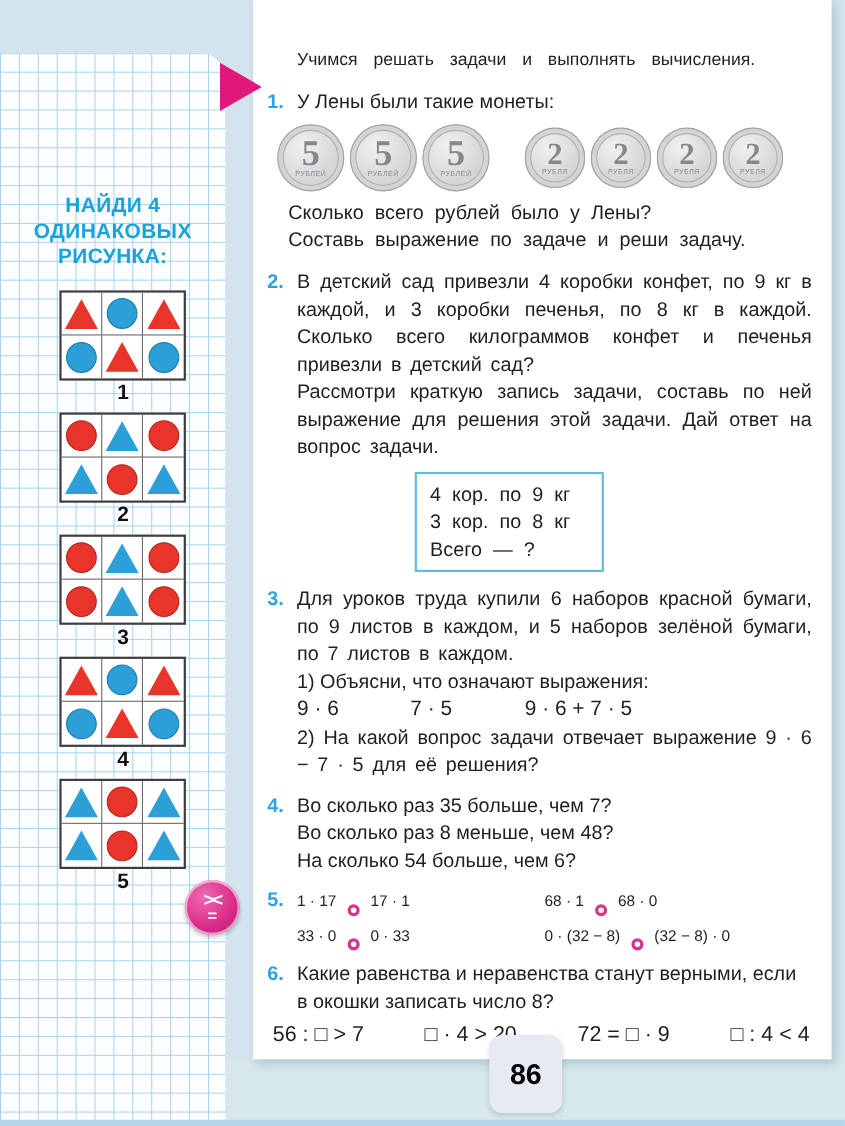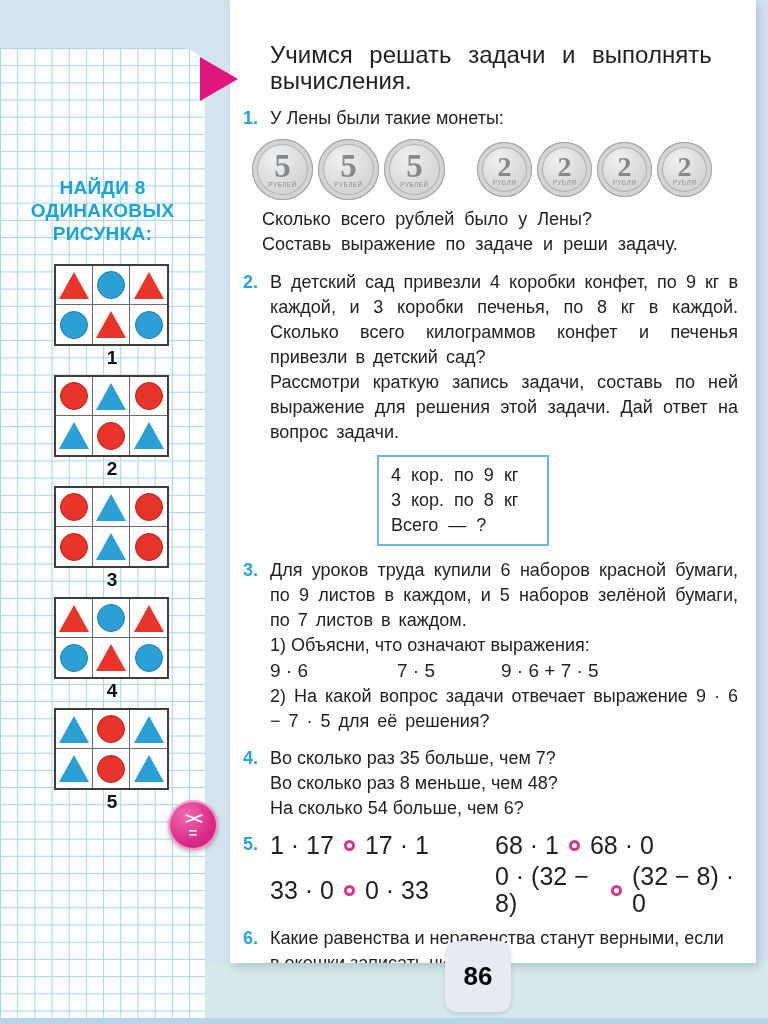--- a/index.html
+++ b/index.html
@@ -61,21 +61,21 @@
   }
   .compare-icon .top { font-size:17px; line-height:15px; letter-spacing:-2px; }
   .compare-icon .bot { font-size:15px; line-height:13px; }
 
   
   .main-panel {
     position:absolute; left:230px; top:0; width:526px; height:963px; z-index:2;
     background:#fff; box-shadow:3px 4px 8px rgba(110,135,160,.35);
     padding:42px 18px 0 10px; overflow:hidden;
   }
-  .intro { margin-left:30px; font-size:24px; line-height:26px; word-spacing:10px; }
+  .intro { margin-left:30px; font-size:16px; line-height:26px; word-spacing:10px; }
   .task { display:flex; }
   .tnum { flex:none; width:30px; color:#29a4de; font-weight:bold; font-size:18px;
     line-height:25px; padding-left:3px; }
   .tbody { flex:1; font-size:18px; line-height:25px; }
   .tbody p { text-align:justify; word-spacing:3px; }
   .m-t1 { margin-top:12px; }
   .qline { margin-left:22px; font-size:18px; line-height:25px; word-spacing:5px; }
 
   .coins-row { margin:8px 0 7px 12px; display:flex; align-items:center; gap:5px; }
   .coin-gap { width:22px; flex:none; }
@@ -91,25 +91,25 @@
   .coin .lbl { font-size:6.5px; color:#8a8f94; letter-spacing:.4px; }
 
   .task2 { margin-top:13px; }
   .summary-box {
     margin:10px 0 1px 137px; width:172px;
     border:2px solid #63bce0; padding:6px 12px;
     font-size:18px; line-height:25px; word-spacing:5px;
   }
   .task3 { margin-top:12px; }
   .t3row { display:flex; font-size:19px; line-height:26px; }
-  .t3row .e1 { width:103px; } .t3row .e2 { width:104px;margin-left:24px; }
+  .t3row .e1 { width:103px; } .t3row .e2 { width:104px; }
   .task4 { margin-top:12px; }
   .task5 { margin-top:11px; }
   .pairs { display:grid; grid-template-columns:225px auto; row-gap:4px; }
-  .pair { display:flex; align-items:center; font-size:25px; line-height:27px; }
+  .pair { display:flex; align-items:flex-end; font-size:14px; line-height:27px; }
   .cmp-circle { flex:none; width:11px; height:11px; border:3px solid #d8348c;
     border-radius:50%; margin:0 10px; }
   .task6 { margin-top:9px; }
   .t6row { display:flex; justify-content:space-between;
     margin:6px 2px 0 8px; font-size:19.5px; }
 
   
   .bottom-strip { position:absolute; left:0; right:0; top:963px; height:61px;
     background:#d6e8e9; z-index:1; }
   .bottom-edge { position:absolute; left:0; right:0; bottom:0; height:6px;
@@ -120,21 +120,21 @@
     font-size:26px; font-weight:bold; color:#000000; }
 </style>
 </head>
 <body>
 
 <div class="grid-paper"></div>
 <div class="bottom-strip"></div>
 <div class="bottom-edge"></div>
 
 <div class="sidebar-heading">
-    <div>НАЙДИ 8</div>
+    <div>НАЙДИ 4</div>
     <div>ОДИНАКОВЫХ</div>
     <div>РИСУНКА:</div>
   </div>
 <div class="grids">
     <div class="gblock">
       <div class="sgrid">
         <div class="cell">
           <div class="tri red"></div>
         </div>
         <div class="cell">

